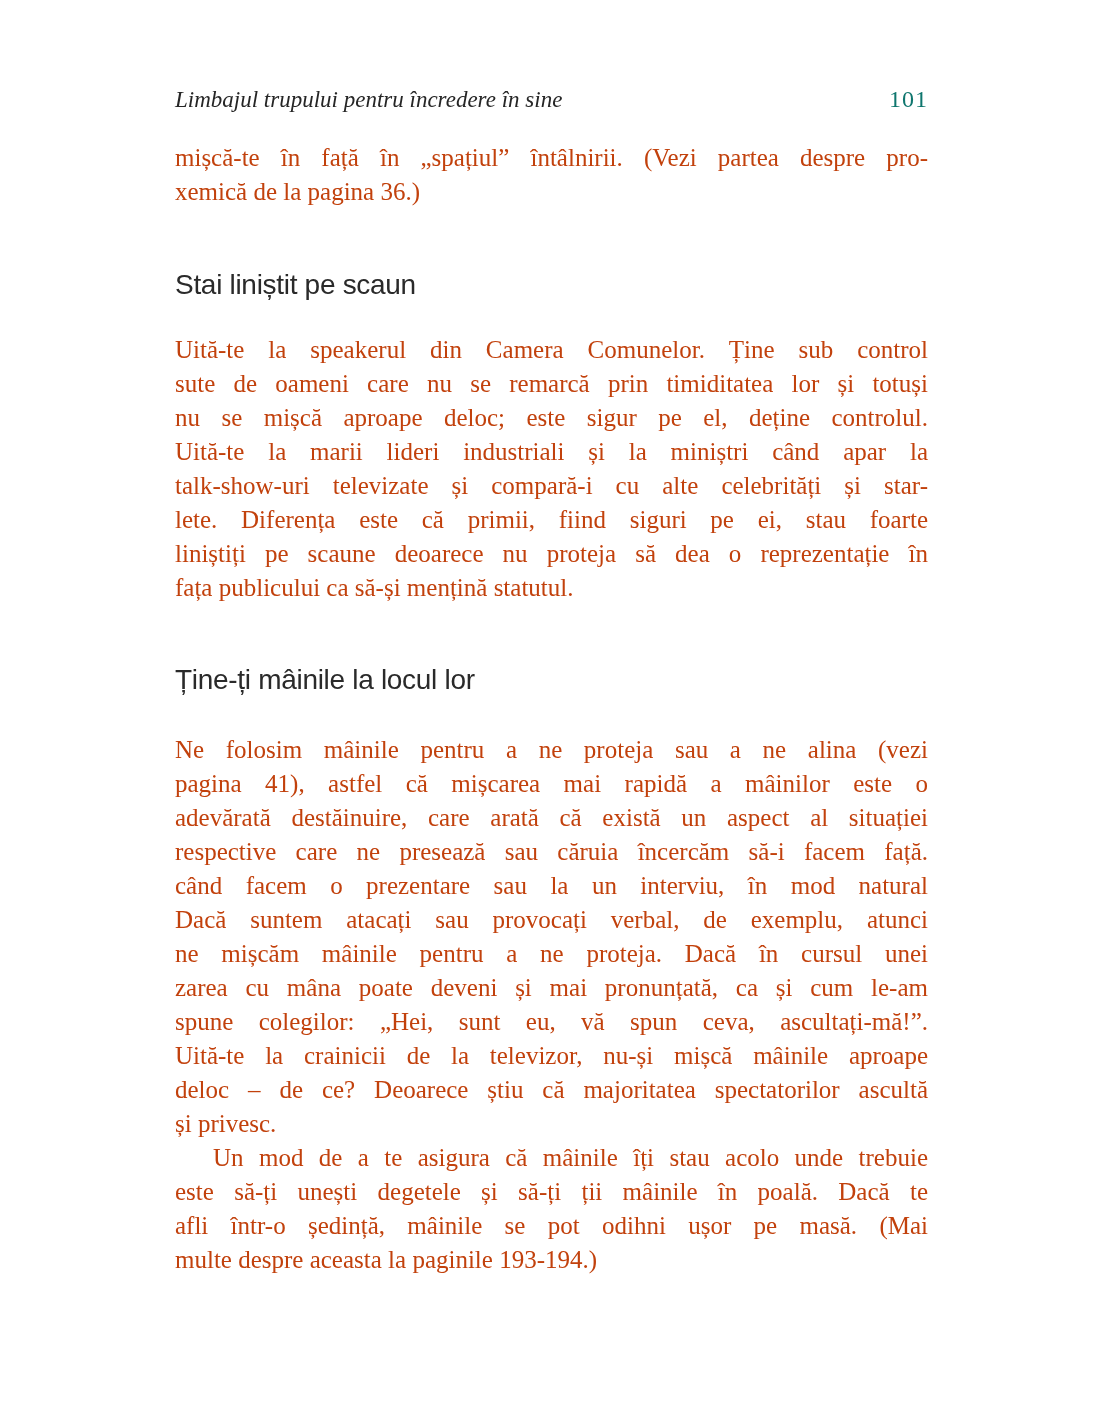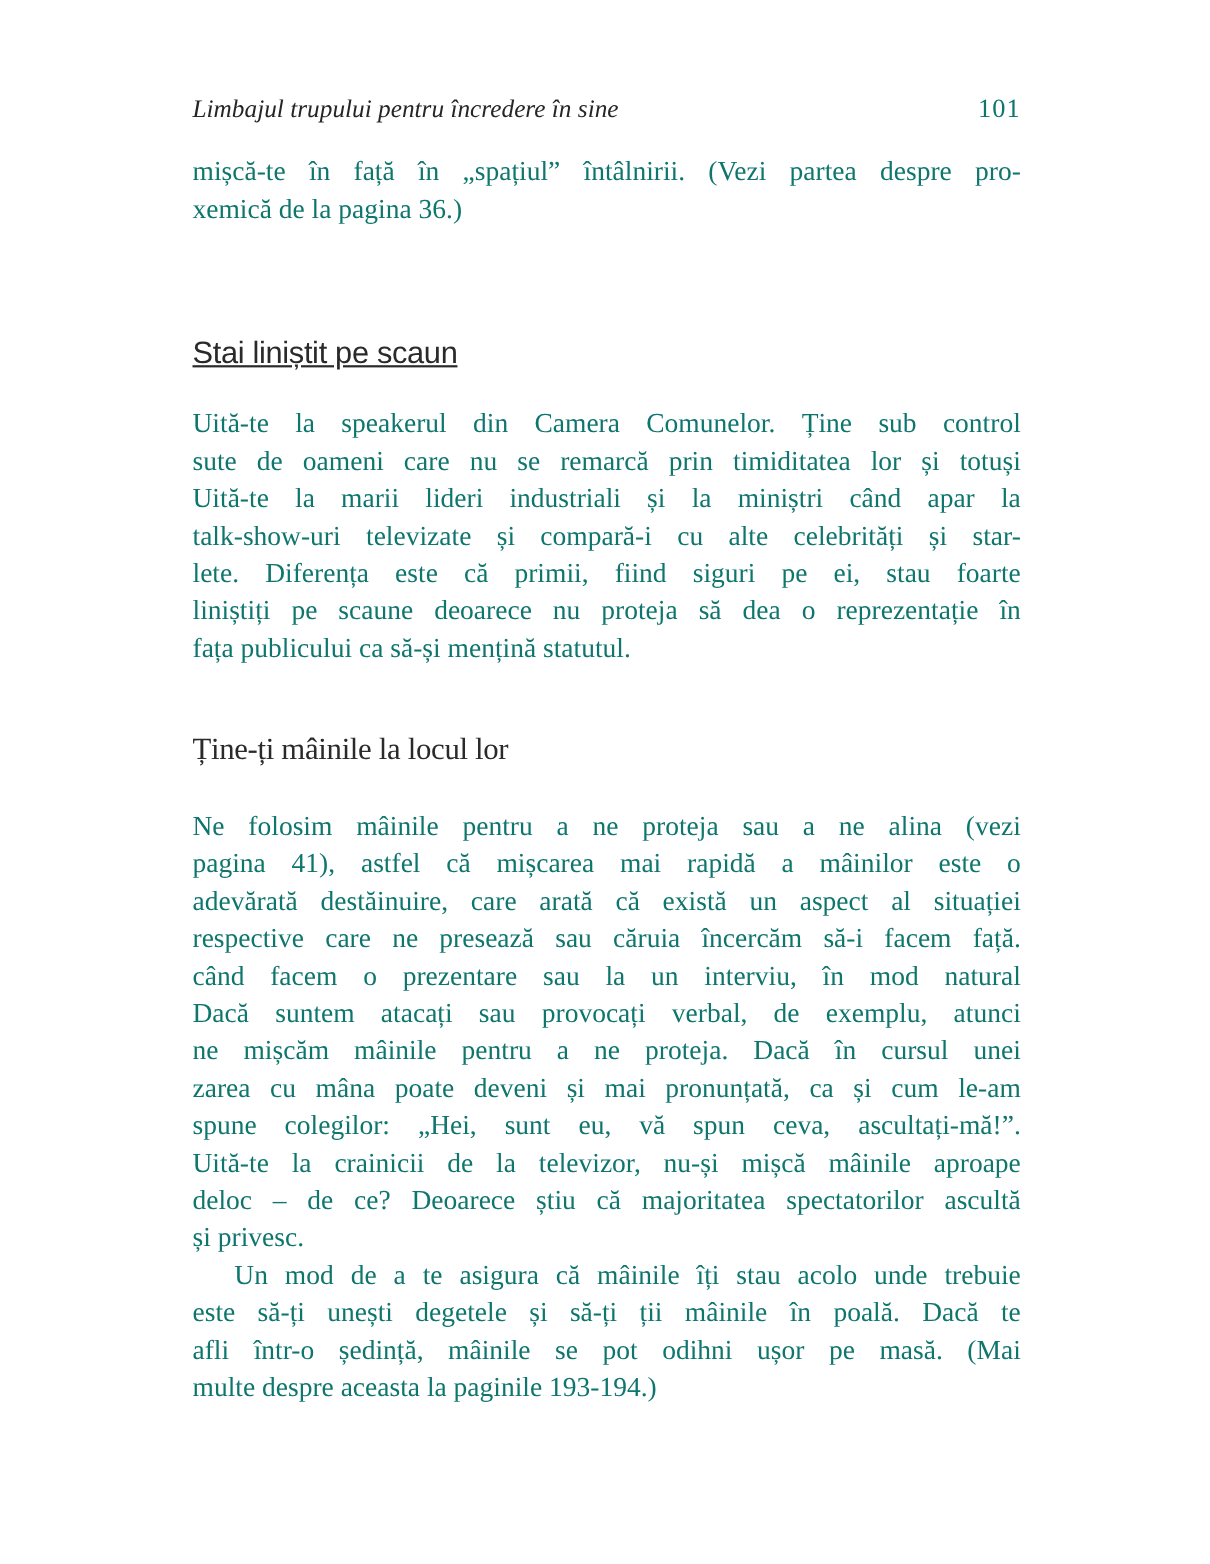--- a/index.html
+++ b/index.html
@@ -32,43 +32,43 @@
     color: #262626;
   }
   .page-number {
     font-size: 24px;
     color: #0f766e;
     letter-spacing: 1px;
   }
   .paragraph {
     font-size: 25px;
     line-height: 34px;
-    color: #0f766e;
+    color: #c2410c;
   }
   .line {
     text-align: justify;
     text-align-last: justify;
     white-space: normal;
   }
   .line.last {
     text-align-last: left;
   }
   .indent-first .line:first-child {
     text-indent: 38px;
   }
   .section-heading {
     font-family: "Liberation Sans", "DejaVu Sans", sans-serif;
     font-weight: 400;
     font-size: 28px;
     line-height: 34px;
     color: #2a2a2a;
     letter-spacing: -0.3px;
   }
-  #heading-1 { margin-top: 96px; margin-bottom: 31px; text-decoration: underline; }
-  #heading-2 { margin-top: 58px; margin-bottom: 36px; font-family: Liberation Serif, serif; }
+  #heading-1 { margin-top: 59px; margin-bottom: 31px; }
+  #heading-2 { margin-top: 58px; margin-bottom: 36px; }
 </style>
 </head>
 <body>
 
 <div class="page">
 
   <div class="page-header">
     <span class="running-title">Limbajul trupului pentru încredere în sine</span>
     <span class="page-number">101</span>
   </div>
@@ -76,20 +76,21 @@
   <div class="paragraph">
       <div class="line">mișcă-te în față în „spațiul” întâlnirii. (Vezi partea despre pro-</div>
       <div class="line last">xemică de la pagina 36.)</div>
     </div>
 
   <div class="section-heading" id="heading-1">Stai liniștit pe scaun</div>
 
   <div class="paragraph">
       <div class="line">Uită-te la speakerul din Camera Comunelor. Ține sub control</div>
       <div class="line">sute de oameni care nu se remarcă prin timiditatea lor și totuși</div>
+      <div class="line">nu se mișcă aproape deloc; este sigur pe el, deține controlul.</div>
       <div class="line">Uită-te la marii lideri industriali și la miniștri când apar la</div>
       <div class="line">talk-show-uri televizate și compară-i cu alte celebrități și star-</div>
       <div class="line">lete. Diferența este că primii, fiind siguri pe ei, stau foarte</div>
       <div class="line">liniștiți pe scaune deoarece nu proteja să dea o reprezentație în</div>
       <div class="line last">fața publicului ca să-și mențină statutul.</div>
     </div>
 
   <div class="section-heading" id="heading-2">Ține-ți mâinile la locul lor</div>
 
   <div class="paragraph">

